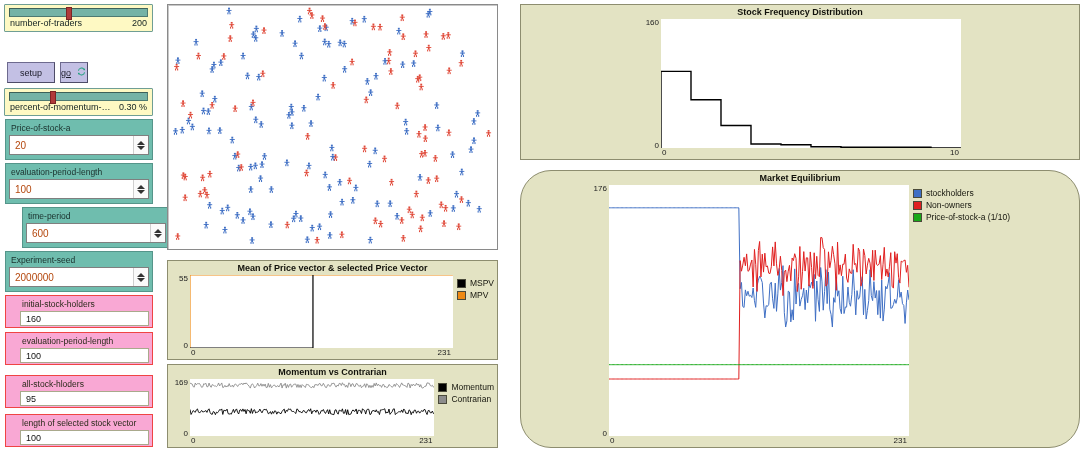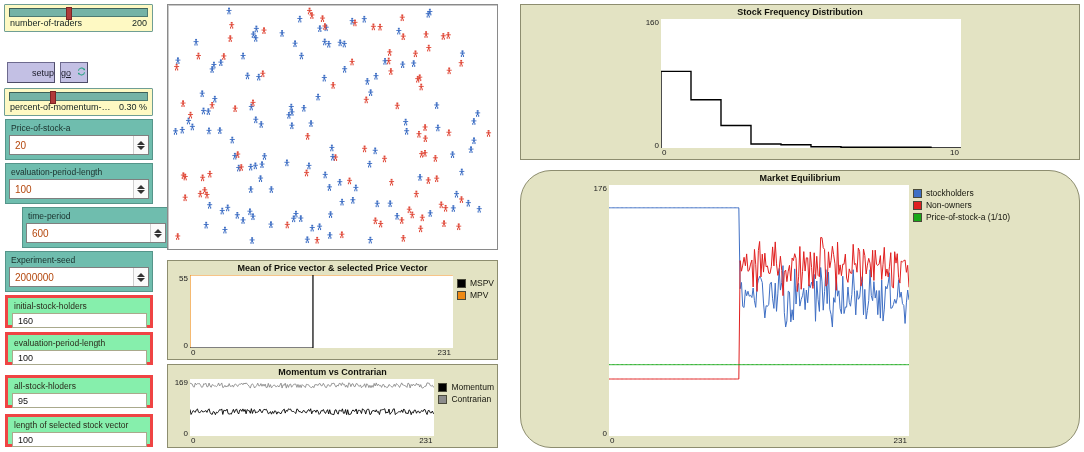--- a/index.html
+++ b/index.html
@@ -57,21 +57,21 @@
   
   .btn {
     background: #c3c0e4;
     border: 1px solid #6d6a8e;
     border-right-color: #4e4c68;
     border-bottom-color: #4e4c68;
     font-size: 9px;
     color: #1b1b2a;
     display: flex;
     align-items: center;
-    justify-content: flex-end;
+    justify-content: center;
     gap: 5px;
     cursor: pointer;
   }
   .forever-icon { display: inline-block; line-height: 1; }
 
   
   .inputbox {
     background: #6fbdae;
     border: 1px solid #55958a;
     padding: 2px 3px 3px 3px;
@@ -112,23 +112,23 @@
   .spin-up, .spin-dn {
     width: 0; height: 0;
     border-left: 4px solid transparent;
     border-right: 4px solid transparent;
   }
   .spin-up { border-bottom: 4px solid #333; }
   .spin-dn { border-top: 4px solid #333; }
 
   
   .monitor {
-    background: #86efac;
-    border: 3px solid #ef4444;
-    padding: 2px 3px 4px 4px;
+    background: #f9a8d4;
+    border: 1px solid #ef4444;
+    padding: 2px 3px 4px 14px;
   }
   .monitor .lbl {
     font-size: 8.5px;
     color: #2a2a1a;
     padding: 1px 0 2px 2px;
     white-space: nowrap;
     overflow: hidden;
   }
   .monitor .field {
     background: #ffffff;

